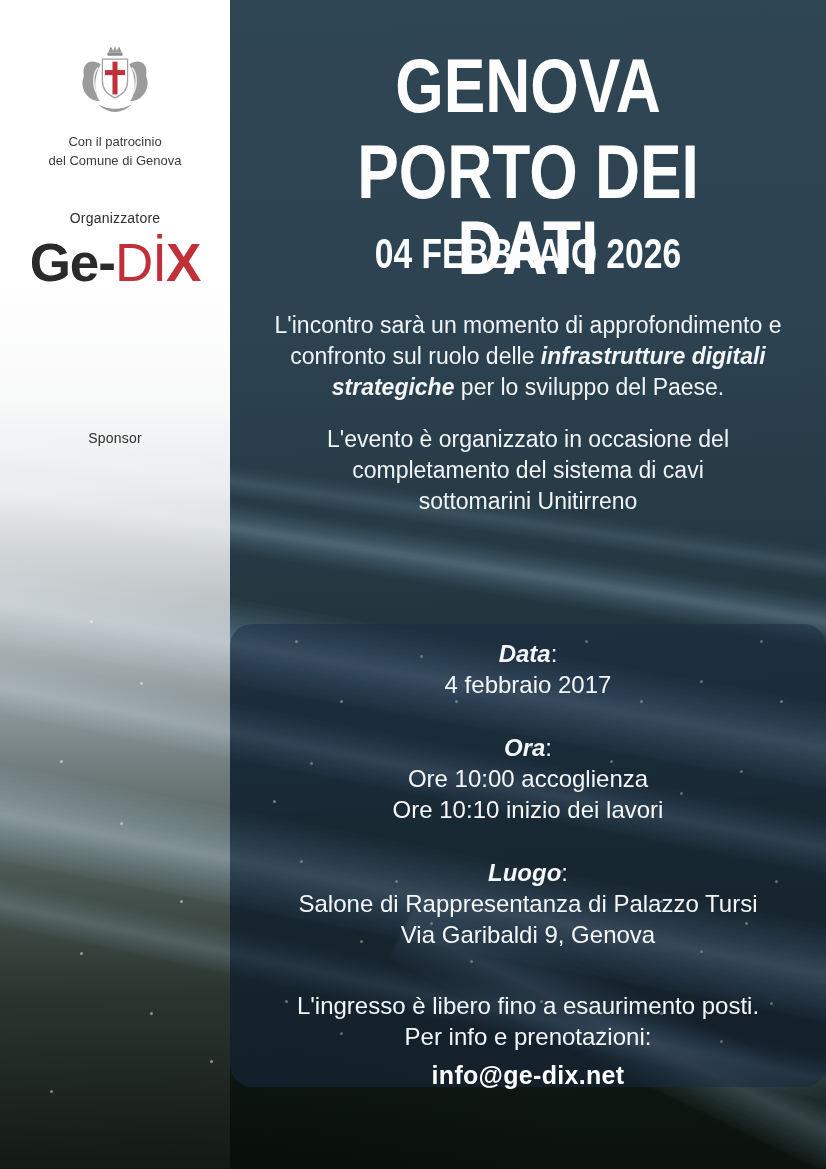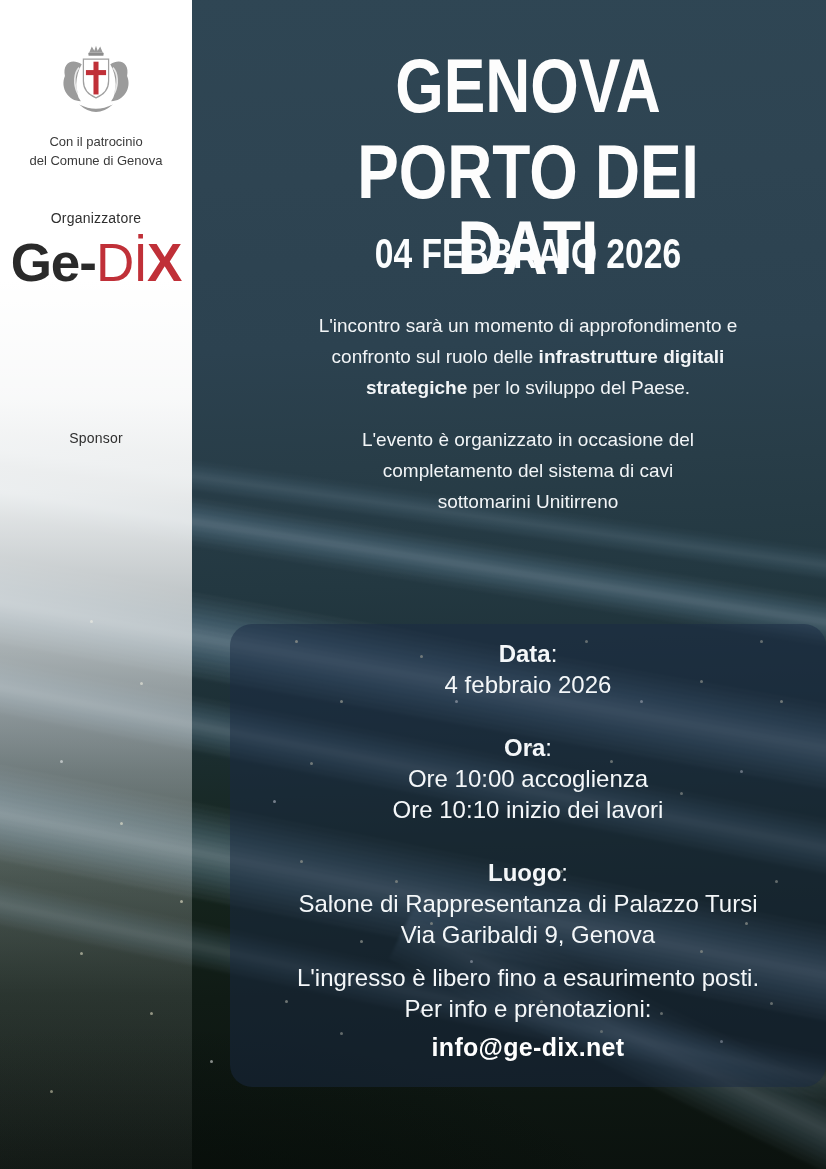--- a/index.html
+++ b/index.html
@@ -53,21 +53,21 @@
       770px 1002px 0 rgba(236,231,198,.7),  90px 620px 0 rgba(236,231,198,.6),
       140px 682px 0 rgba(236,231,198,.6),   60px 760px 0 rgba(255,255,255,.55),
       120px 822px 0 rgba(236,231,198,.6),  180px 900px 0 rgba(236,231,198,.6),
        80px 952px 0 rgba(236,231,198,.55), 150px 1012px 0 rgba(236,231,198,.55),
       210px 1060px 0 rgba(255,255,255,.5),  50px 1090px 0 rgba(236,231,198,.5),
       610px 760px 0 rgba(236,231,198,.75), 680px 792px 0 rgba(236,231,198,.7),
       740px 770px 0 rgba(255,255,255,.65);
   }
   
   .sidebar {
-    position:absolute; left:0; top:0; width:192px; height:100%;
+    position:absolute; left:0; top:0; width:230px; height:100%;
     background:linear-gradient(to bottom,
       #ffffff 0%, #ffffff 24%, rgba(255,255,255,.97) 34%,
       rgba(249,250,250,.92) 42%, rgba(242,243,243,.78) 50%,
       rgba(236,238,238,.60) 58%, rgba(230,233,234,.42) 66%,
       rgba(225,228,229,.26) 75%, rgba(220,224,225,.13) 85%,
       rgba(215,220,221,.05) 100%);
     text-align:center;
   }
   .crest { position:absolute; top:42px; left:50%; transform:translateX(-50%); }
   .patronage {
@@ -103,36 +103,36 @@
     font-weight:700; font-size:76px; line-height:1;
     transform:scaleX(.82); transform-origin:50% 50%;
     color:#fdfdfd; letter-spacing:0;
   }
   .t1 { top:44px; }
   .t2 { top:130px; }
   .date-line {
     top:226px; font-weight:700; font-size:42px;
     transform:scaleX(.8); transform-origin:50% 50%; color:#fbfdfe;
   }
-  .para { font-size:19px; line-height:31px; color:#f2f5f7; }
+  .para { font-size:23px; line-height:31px; color:#f2f5f7; }
   .p1 { top:306px; }
   .p2 { top:420px; font-weight:400; }
   .p3 { top:530px; }
   
   .card {
     position:absolute; left:34px; top:620px; width:529px; height:463px;
     border-radius:22px; background:rgba(25,42,68,.50);
     padding-top:14px; font-size:24px; line-height:31px; color:#f4f7f9;
   }
   .cgroup { margin-bottom:32px; }
-  .cgroup.loc { margin-bottom:12px; }
+  .cgroup.loc { margin-bottom:40px; }
   .cgroup.note { margin-bottom:8px; }
   .clabel b { font-weight:700; }
   .email { font-weight:700; font-size:25px; letter-spacing:.3px; color:#ffffff; text-decoration:none; display:block; }
-  b { font-weight:700; }
+  b { font-weight:700;font-style:italic; }
 </style>
 </head>
 <body>
 
 <div class="poster">
 
   <div class="beam b0"></div>
   <div class="beam b1"></div>
   <div class="beam b2"></div>
   <div class="beam b3"></div>
@@ -192,21 +192,21 @@
       <span>L'evento è organizzato in occasione del</span><br>
       <span>completamento del sistema di cavi</span><br>
       <span>sottomarini Unitirreno</span>
     </div>
 
 
     <div class="card">
 
       <div class="cgroup">
         <div class="clabel"><b>Data</b><span>:</span></div>
-        <div>4 febbraio 2026</div>
+        <div>4 febbraio 2017</div>
       </div>
 
       <div class="cgroup">
         <div class="clabel"><b>Ora</b><span>:</span></div>
         <div>Ore 10:00 accoglienza</div>
         <div>Ore 10:10 inizio dei lavori</div>
       </div>
 
       <div class="cgroup loc">
         <div class="clabel"><b>Luogo</b><span>:</span></div>

